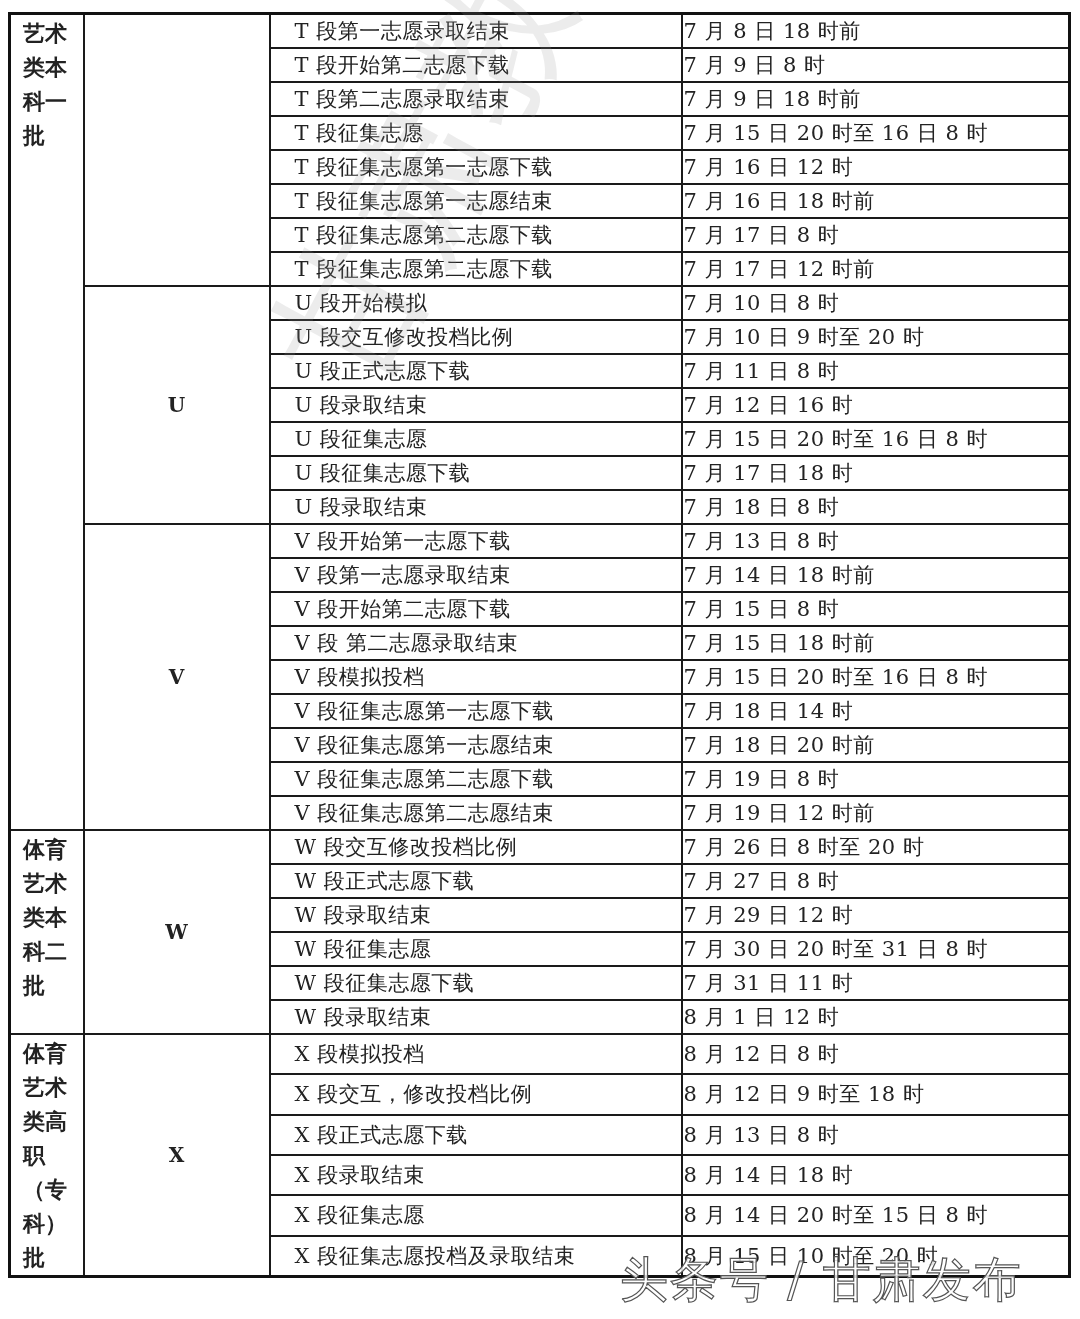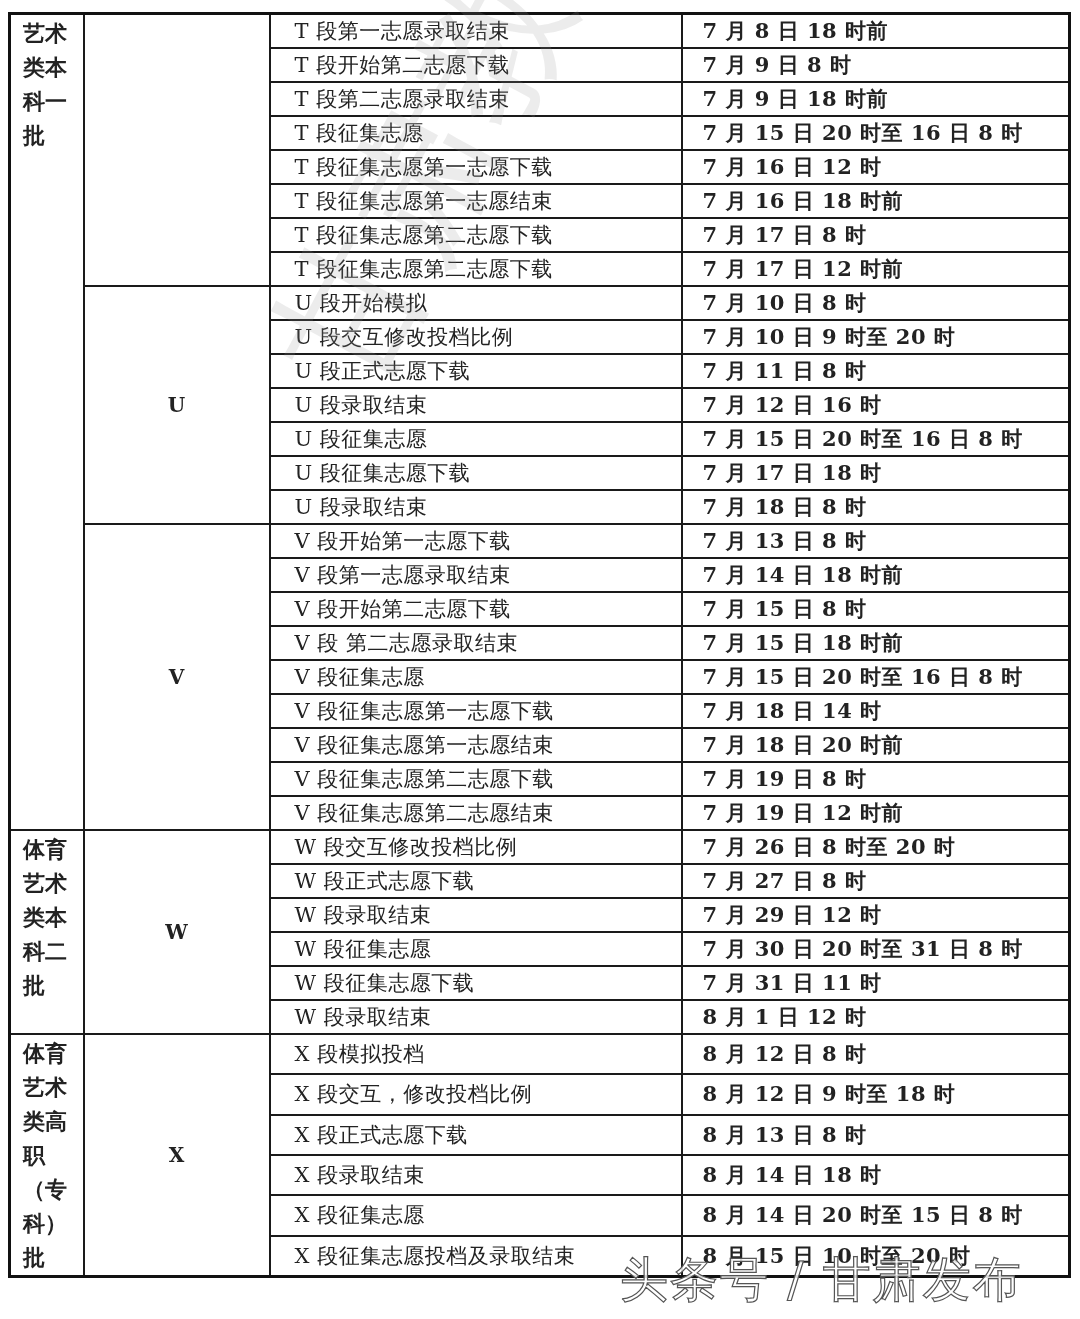--- a/index.html
+++ b/index.html
@@ -29,21 +29,21 @@
     padding: 2px 0 0 12px;
     white-space: normal;
     word-break: break-all;
   }
   .sched td.cat span { display: block; width: 48px; }
   .sched td.seg {
     text-align: center; vertical-align: middle;
     font-weight: bold; font-size: 20px;
   }
   .sched td.item { padding-left: 24px; letter-spacing: 0.5px; }
-  .sched td.time { padding-left: 20px; letter-spacing: 0.5px; font-weight: bold; }
+  .sched td.time { padding-left: 1px; letter-spacing: 0.5px; }
   col.c1 { width: 74px; }
   col.c2 { width: 186px; }
   col.c3 { width: 412px; }
   col.c4 { width: 388px; }
 
   .wm-diag {
     position: absolute; left: 230px; top: 330px;
     font-size: 150px; font-family: "DejaVu Serif", serif;
     color: rgba(150,150,150,0.18);
     transform: rotate(-62deg); transform-origin: left top;
@@ -145,21 +145,21 @@
       </tr>
       <tr>
         <td class="item">V 段开始第二志愿下载</td>
         <td class="time">7 月 15 日 8 时</td>
       </tr>
       <tr>
         <td class="item">V 段 第二志愿录取结束</td>
         <td class="time">7 月 15 日 18 时前</td>
       </tr>
       <tr>
-        <td class="item">V 段征集志愿</td>
+        <td class="item">V 段模拟投档</td>
         <td class="time">7 月 15 日 20 时至 16 日 8 时</td>
       </tr>
       <tr>
         <td class="item">V 段征集志愿第一志愿下载</td>
         <td class="time">7 月 18 日 14 时</td>
       </tr>
       <tr>
         <td class="item">V 段征集志愿第一志愿结束</td>
         <td class="time">7 月 18 日 20 时前</td>
       </tr>

